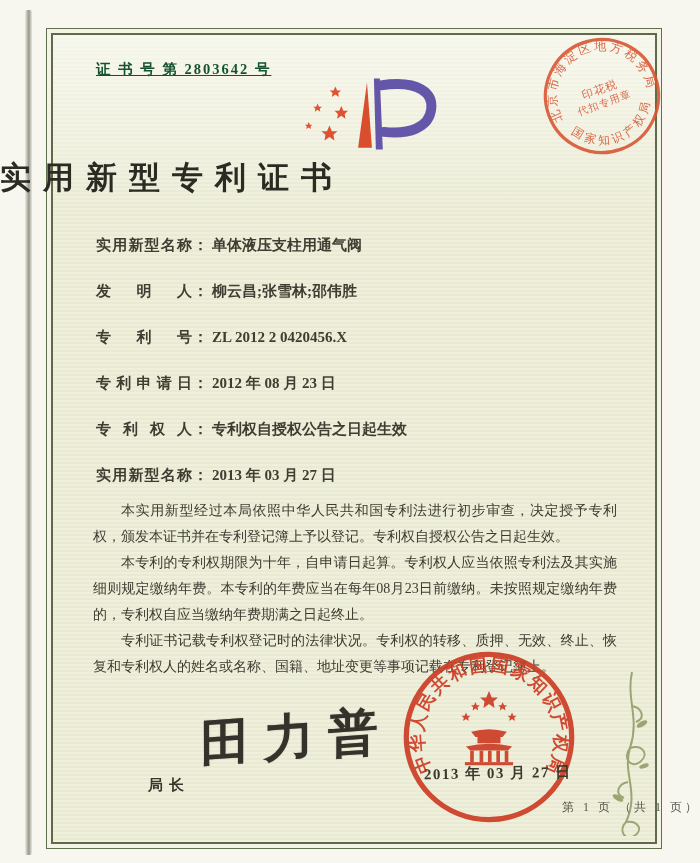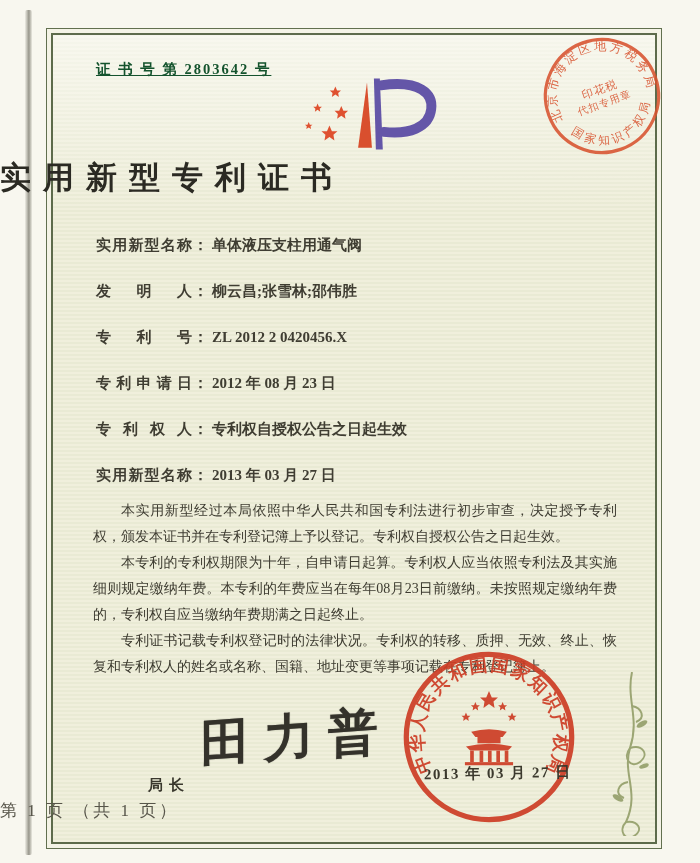--- a/index.html
+++ b/index.html
@@ -57,22 +57,22 @@
     transform:rotate(-4deg) skewX(-4deg);
     text-shadow:0 0 1px rgba(52,50,43,.6);
   }
   .main-seal{position:absolute;left:400px;top:648px;width:178px;height:178px;opacity:.92;}
   .seal-date{
     position:absolute;left:424px;top:764px;z-index:5;
     font-size:15px;font-weight:bold;letter-spacing:1.5px;color:#3b392d;
     transform:rotate(-1deg);
   }
   .footer{
-    position:absolute;left:0;right:0;top:799px;text-align:left;z-index:6;
-    font-size:17px;letter-spacing:3px;color:#57554a;
+    position:absolute;left:0;right:0;top:799px;text-align:right;z-index:6;
+    font-size:12px;letter-spacing:3px;color:#57554a;
   }
   .flourish{position:absolute;left:596px;top:672px;width:66px;height:164px;opacity:.85;}
   svg text{font-family:"Liberation Serif","DejaVu Serif",serif;}
 </style>
 </head>
 <body>
 
 <div class="page-edge"></div>
 
 <div class="frame">

